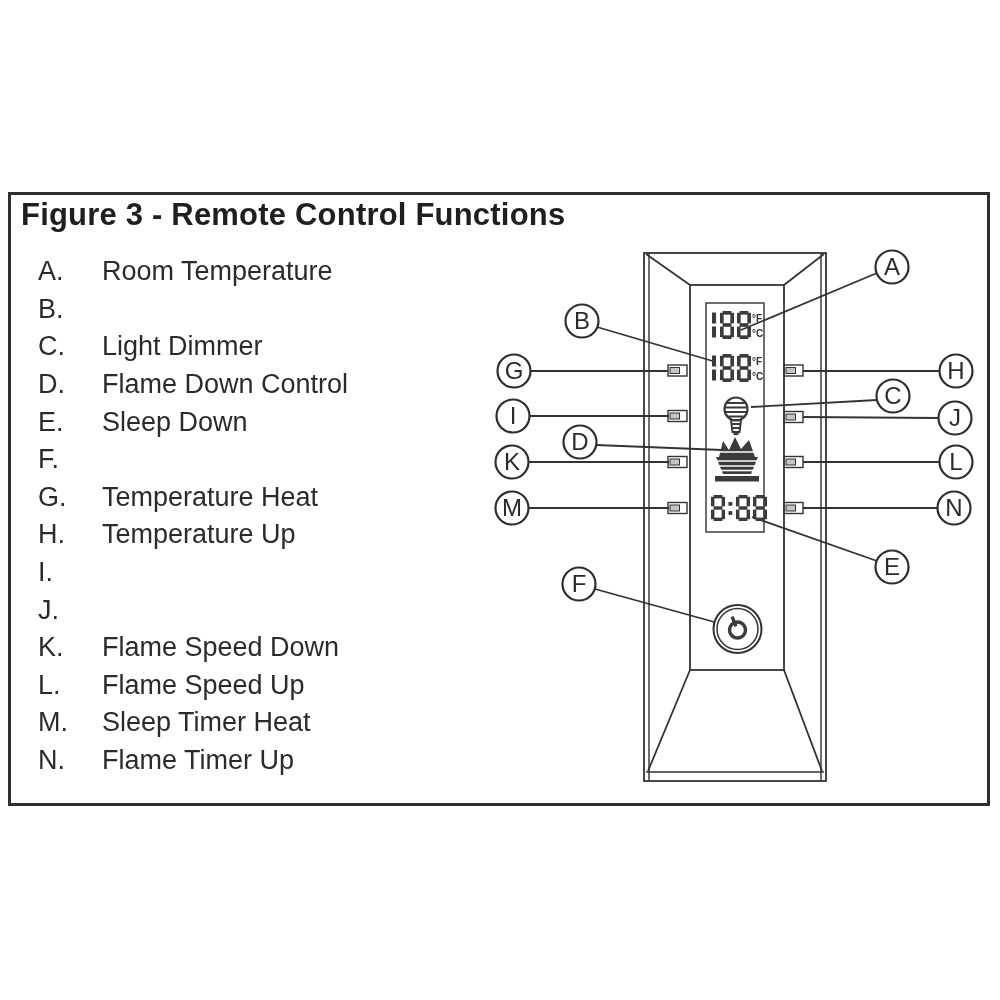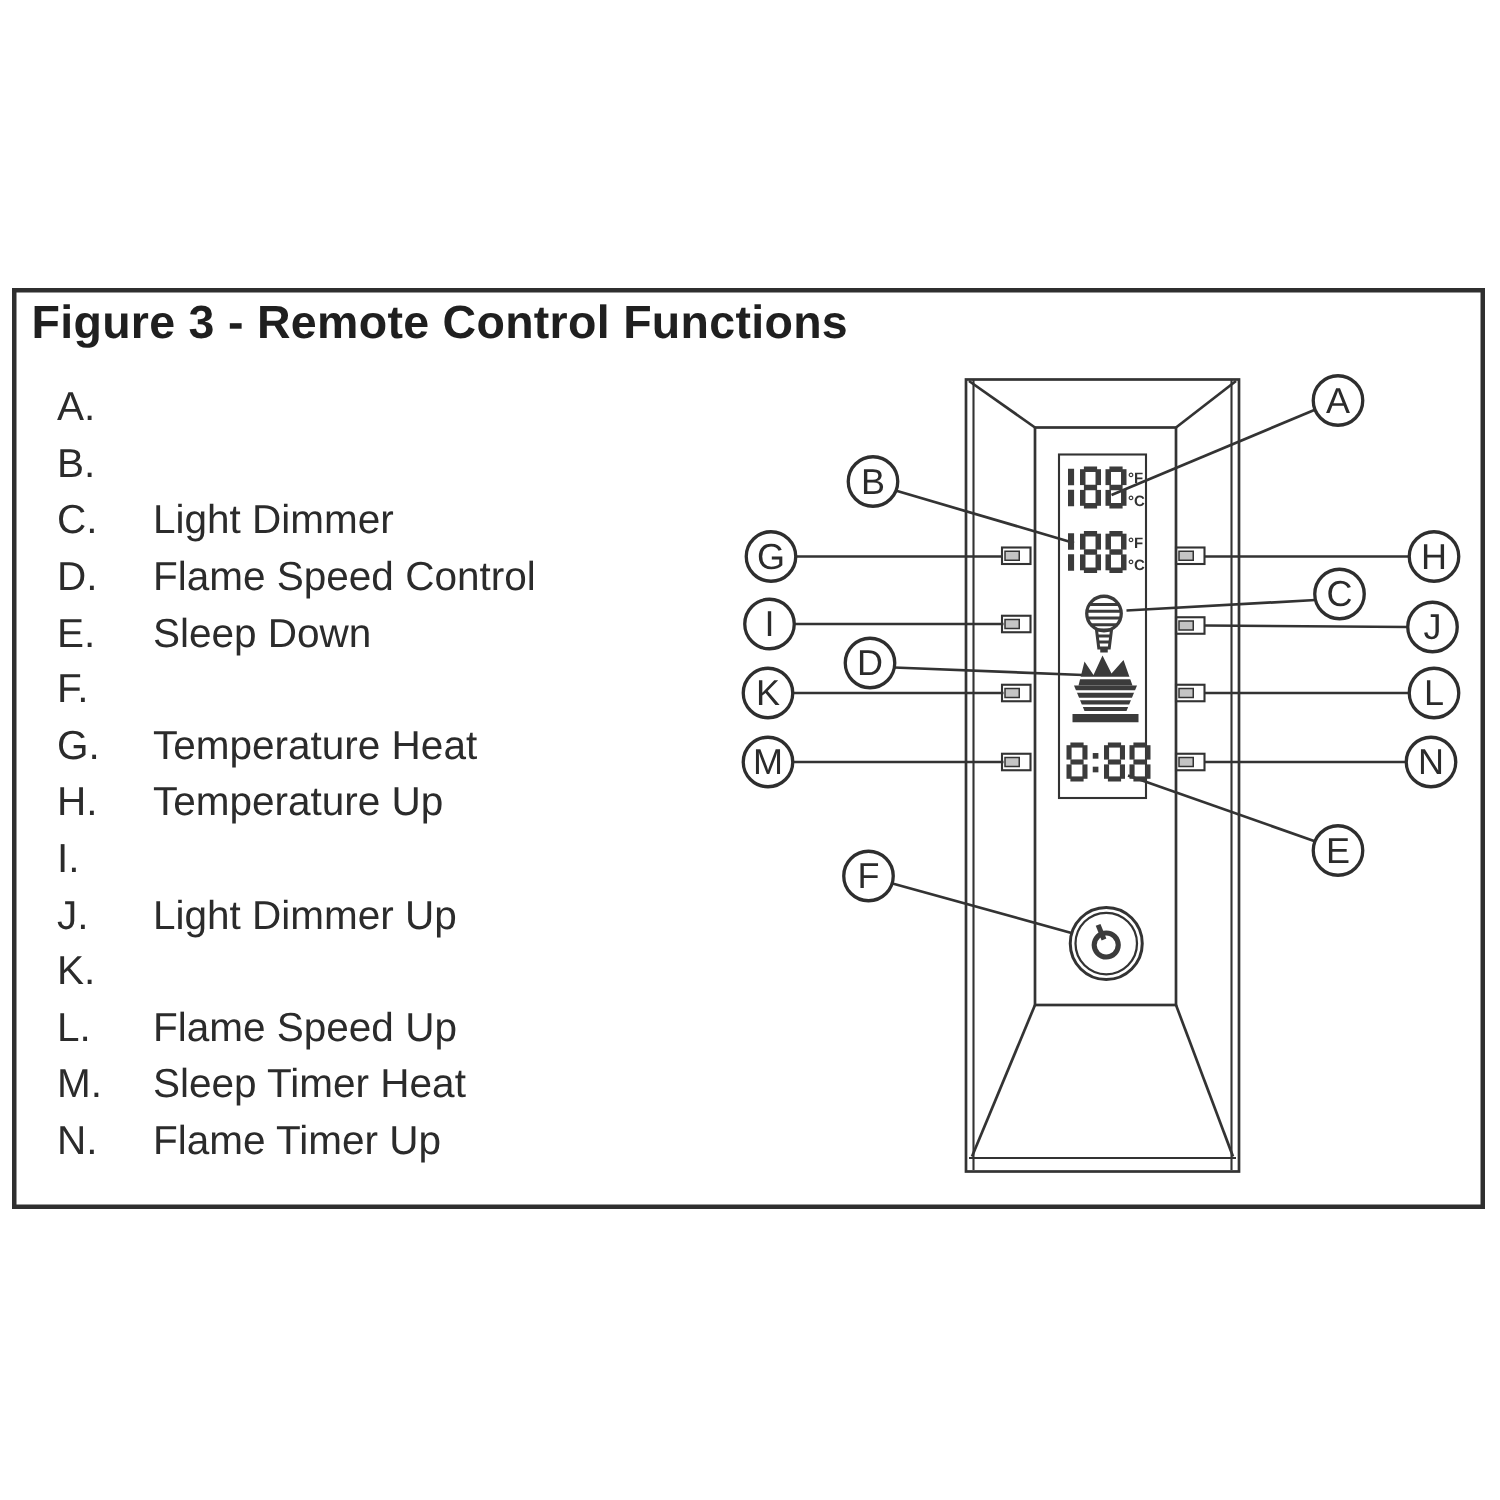--- a/index.html
+++ b/index.html
@@ -26,31 +26,32 @@
 
 <div class="canvas">
 
   <div class="frame"></div>
 
   <div class="title">Figure 3 - Remote Control Functions</div>
 
   <div class="legend">
     <div class="legend-row">
         <span class="legend-letter">A.</span>
+        <span class="legend-label">Room Temperature</span>
       </div>
     <div class="legend-row">
         <span class="legend-letter">B.</span>
       </div>
     <div class="legend-row">
         <span class="legend-letter">C.</span>
         <span class="legend-label">Light Dimmer</span>
       </div>
     <div class="legend-row">
         <span class="legend-letter">D.</span>
-        <span class="legend-label">Flame Speed Control</span>
+        <span class="legend-label">Flame Down Control</span>
       </div>
     <div class="legend-row">
         <span class="legend-letter">E.</span>
         <span class="legend-label">Sleep Down</span>
       </div>
     <div class="legend-row">
         <span class="legend-letter">F.</span>
       </div>
     <div class="legend-row">
         <span class="legend-letter">G.</span>
@@ -58,24 +59,24 @@
       </div>
     <div class="legend-row">
         <span class="legend-letter">H.</span>
         <span class="legend-label">Temperature Up</span>
       </div>
     <div class="legend-row">
         <span class="legend-letter">I.</span>
       </div>
     <div class="legend-row">
         <span class="legend-letter">J.</span>
-        <span class="legend-label">Light Dimmer Up</span>
       </div>
     <div class="legend-row">
         <span class="legend-letter">K.</span>
+        <span class="legend-label">Flame Speed Down</span>
       </div>
     <div class="legend-row">
         <span class="legend-letter">L.</span>
         <span class="legend-label">Flame Speed Up</span>
       </div>
     <div class="legend-row">
         <span class="legend-letter">M.</span>
         <span class="legend-label">Sleep Timer Heat</span>
       </div>
     <div class="legend-row">

